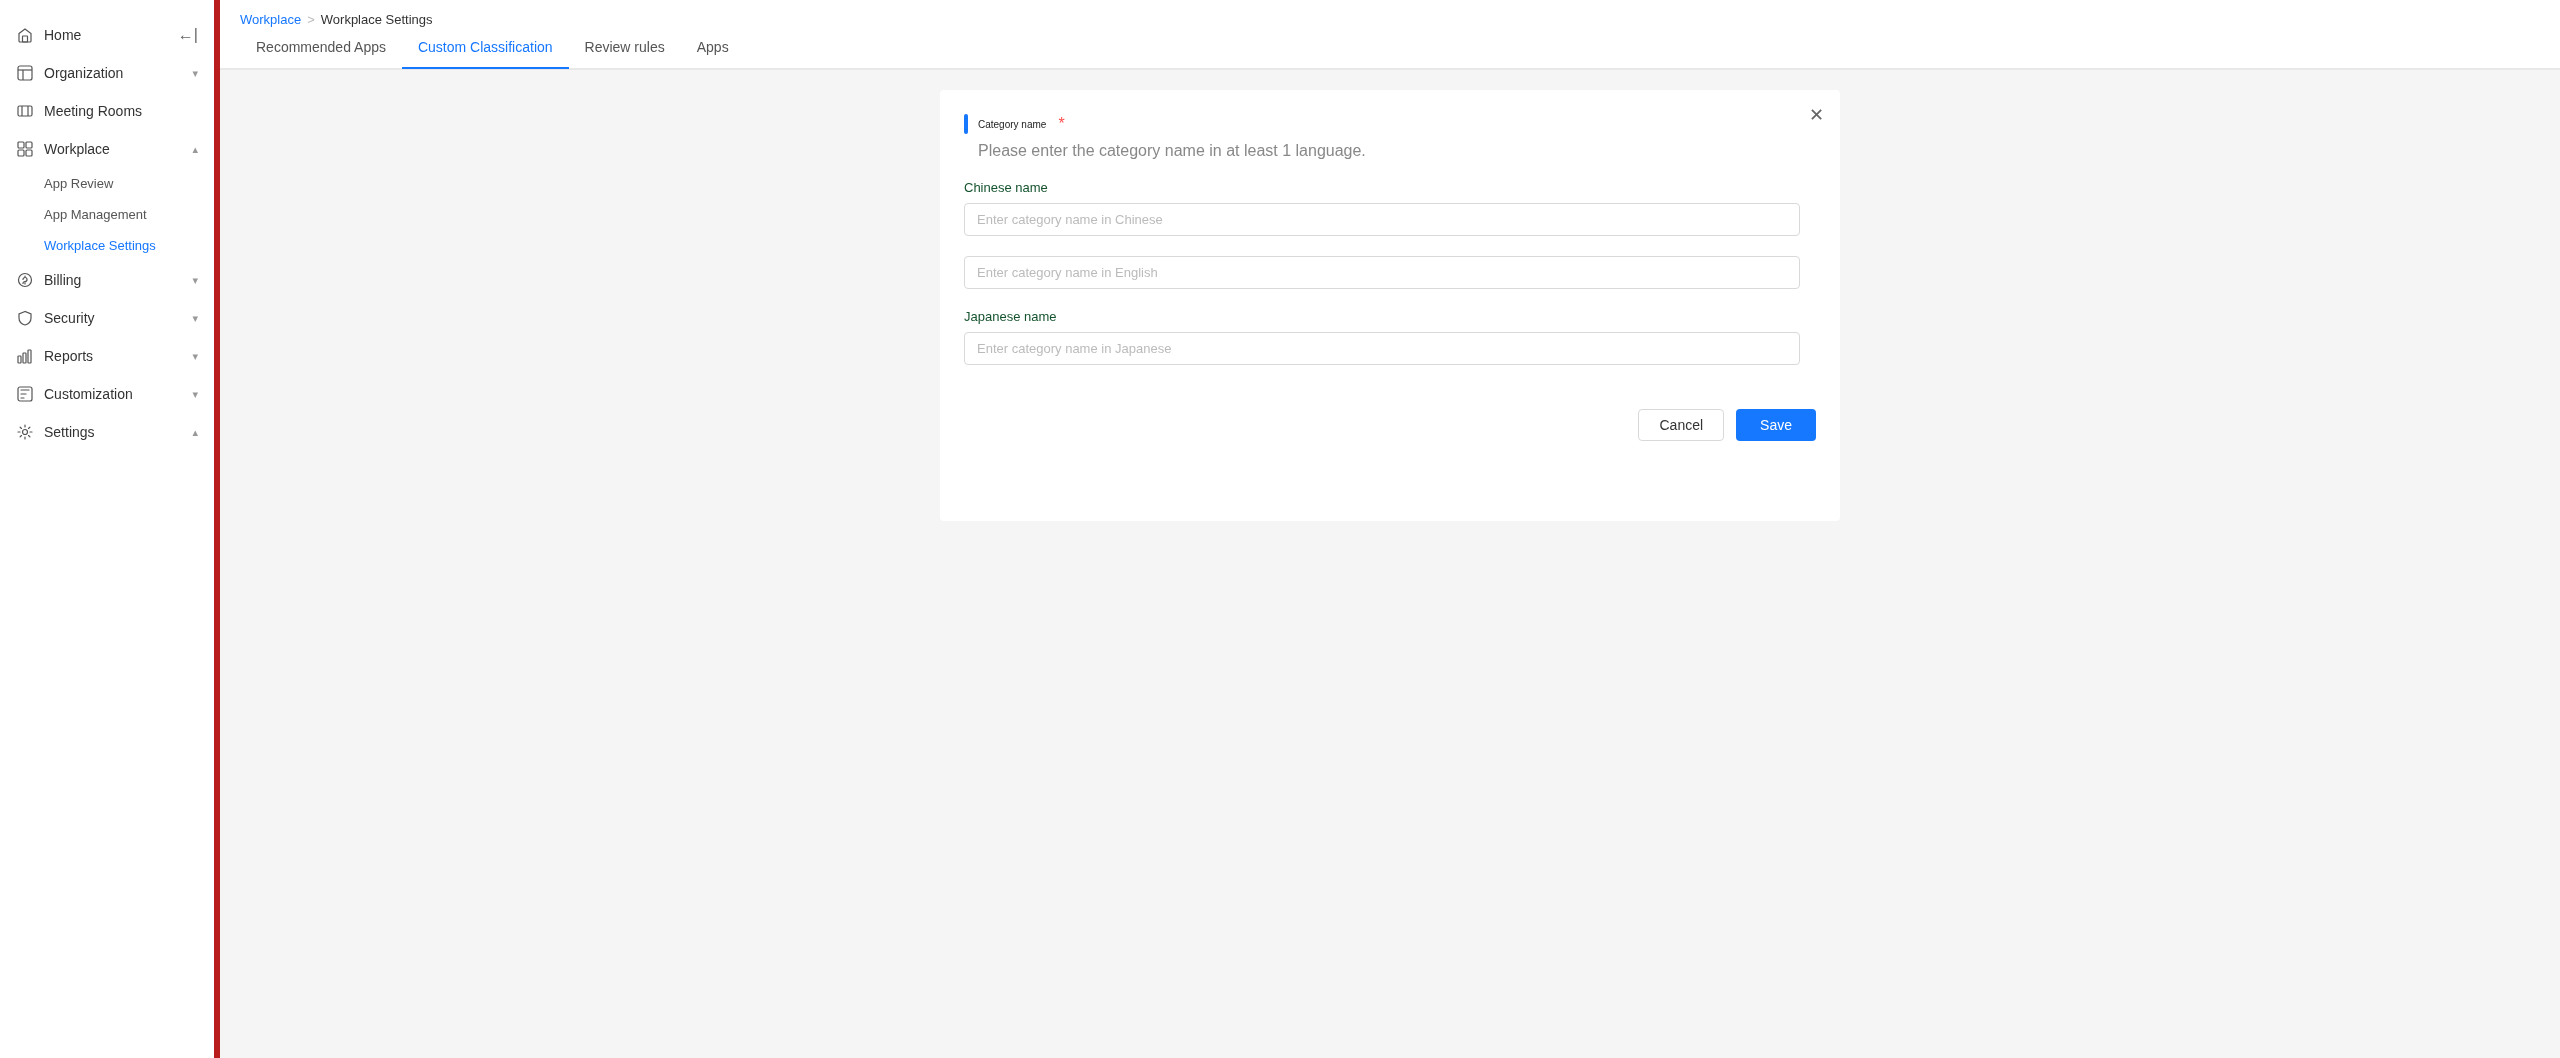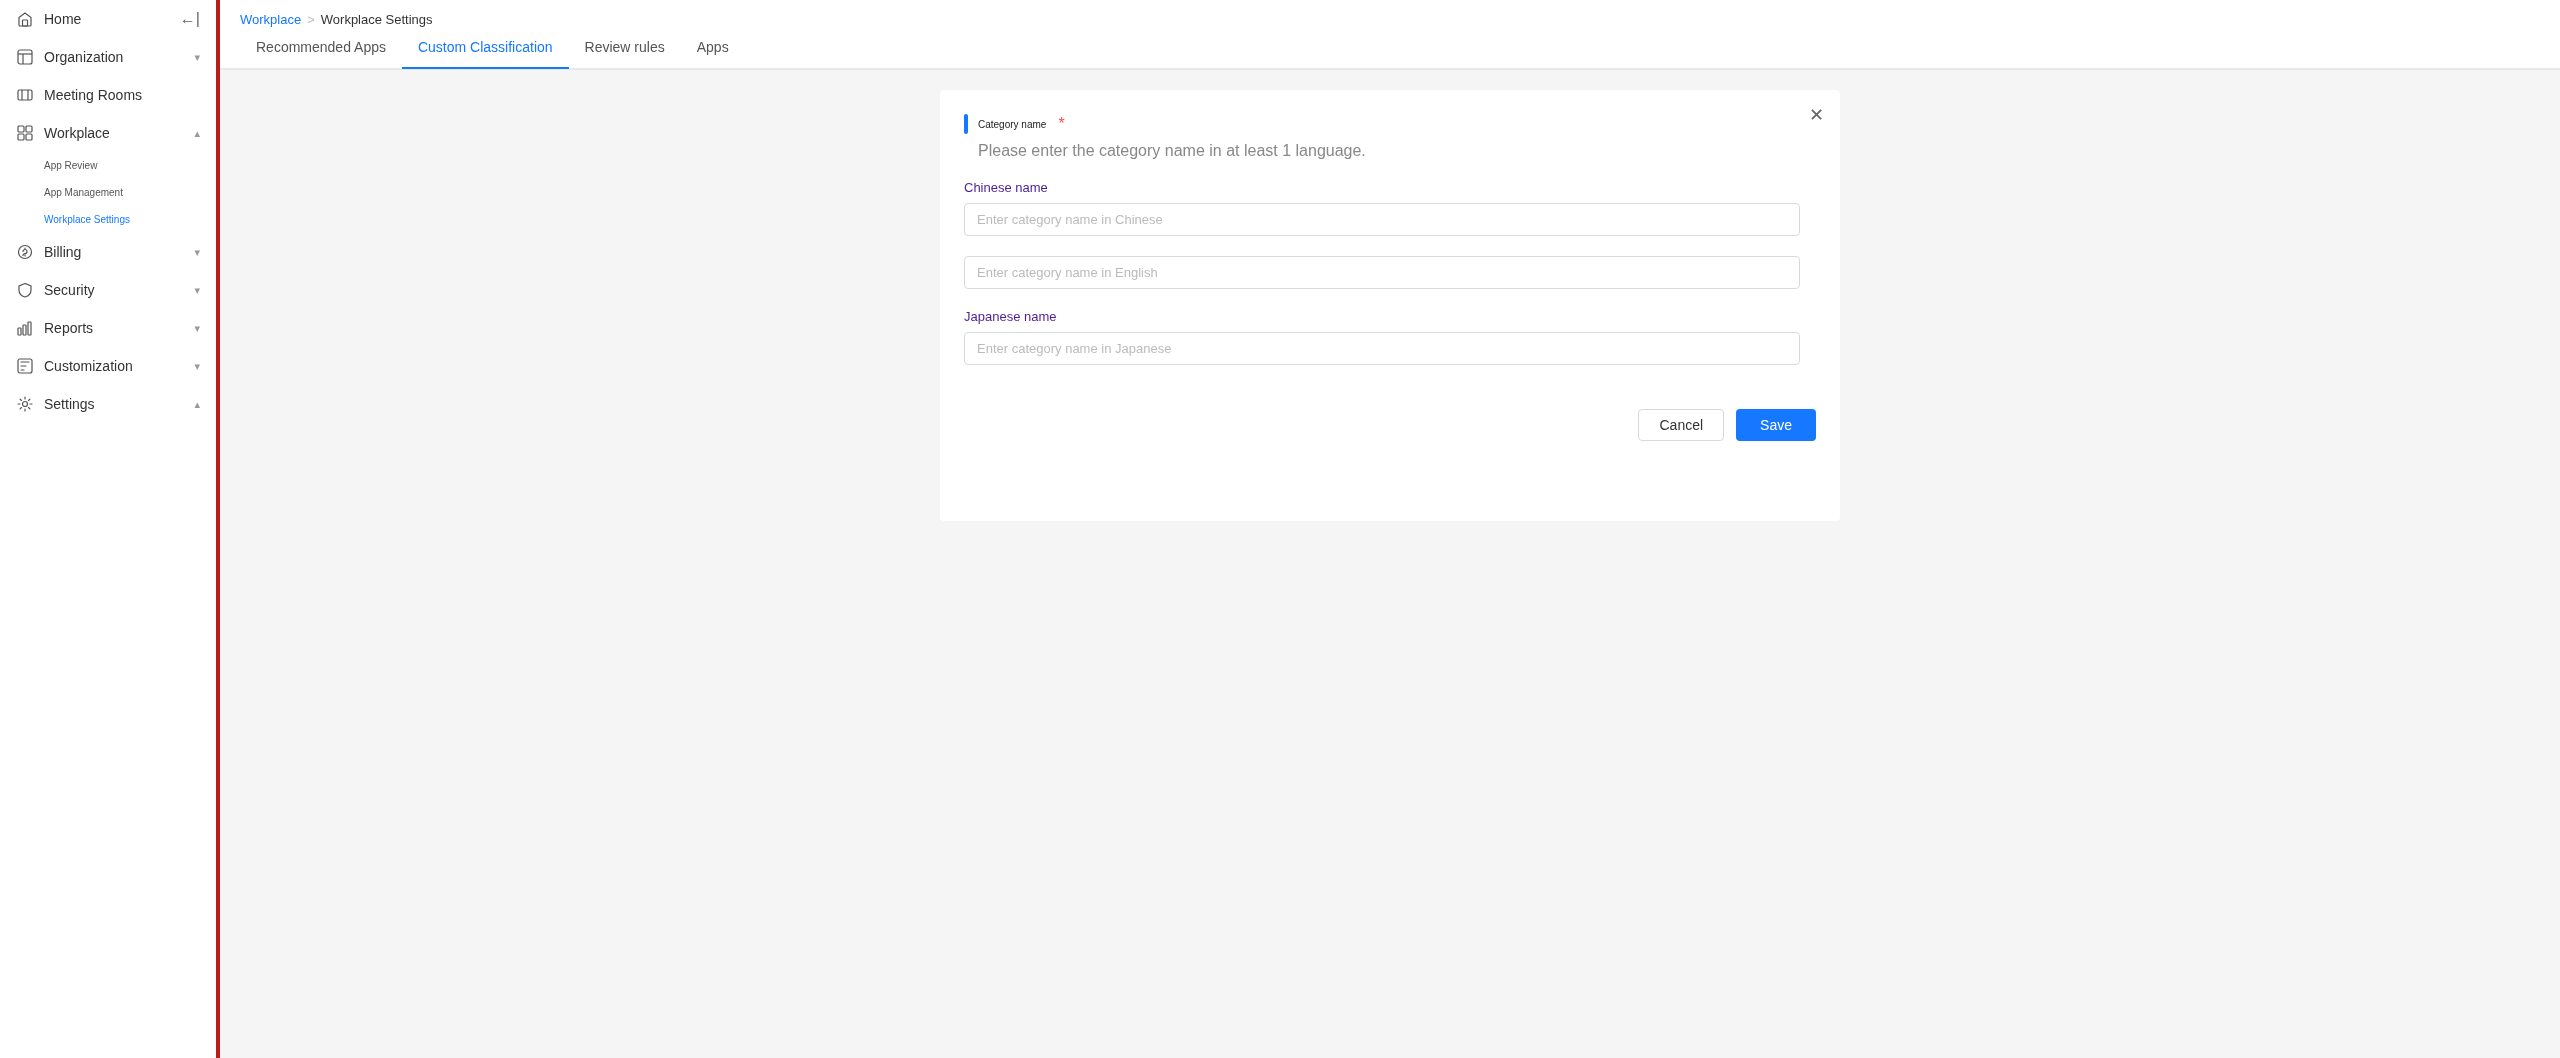--- a/index.html
+++ b/index.html
@@ -9,24 +9,24 @@
       display: flex;
       height: 100vh;
       overflow: hidden;
     }
 
     
     .sidebar {
       width: 220px;
       min-width: 220px;
       background: #fff;
-      border-right: 4px solid #b91c1c;
+      border-right: 6px solid #b91c1c;
       display: flex;
       flex-direction: column;
-      padding: 0 0;
+      padding: 16px 0;
       overflow-y: auto;
     }
 
     .sidebar-item {
       display: flex;
       align-items: center;
       padding: 10px 16px;
       cursor: pointer;
       font-size: 14px;
       color: #333;
@@ -58,21 +58,21 @@
       align-items: center;
     }
 
     
     .sub-items { padding-left: 0; }
     .sub-item {
       display: flex;
       align-items: flex-end;
       padding: 8px 16px 8px 44px;
       cursor: pointer;
-      font-size: 10px;
+      font-size: 13px;
       color: #555;
     }
     .sub-item.active { color: #1677ff; }
 
     
     .main {
       flex: 1;
       display: flex;
       flex-direction: column;
       overflow: hidden;
@@ -176,21 +176,21 @@
       margin-bottom: 20px;
       padding-left: 14px;
     }
 
     
     .form-group {
       margin-bottom: 20px;
     }
     .form-label {
       font-size: 13px;
-      color: #4c1d95;
+      color: #14532d;
       margin-bottom: 8px;
       display: block;
     }
     .form-input {
       width: 100%;
       padding: 8px 12px;
       border: 1px solid #d9d9d9;
       border-radius: 4px;
       font-size: 13px;
       color: #333;

